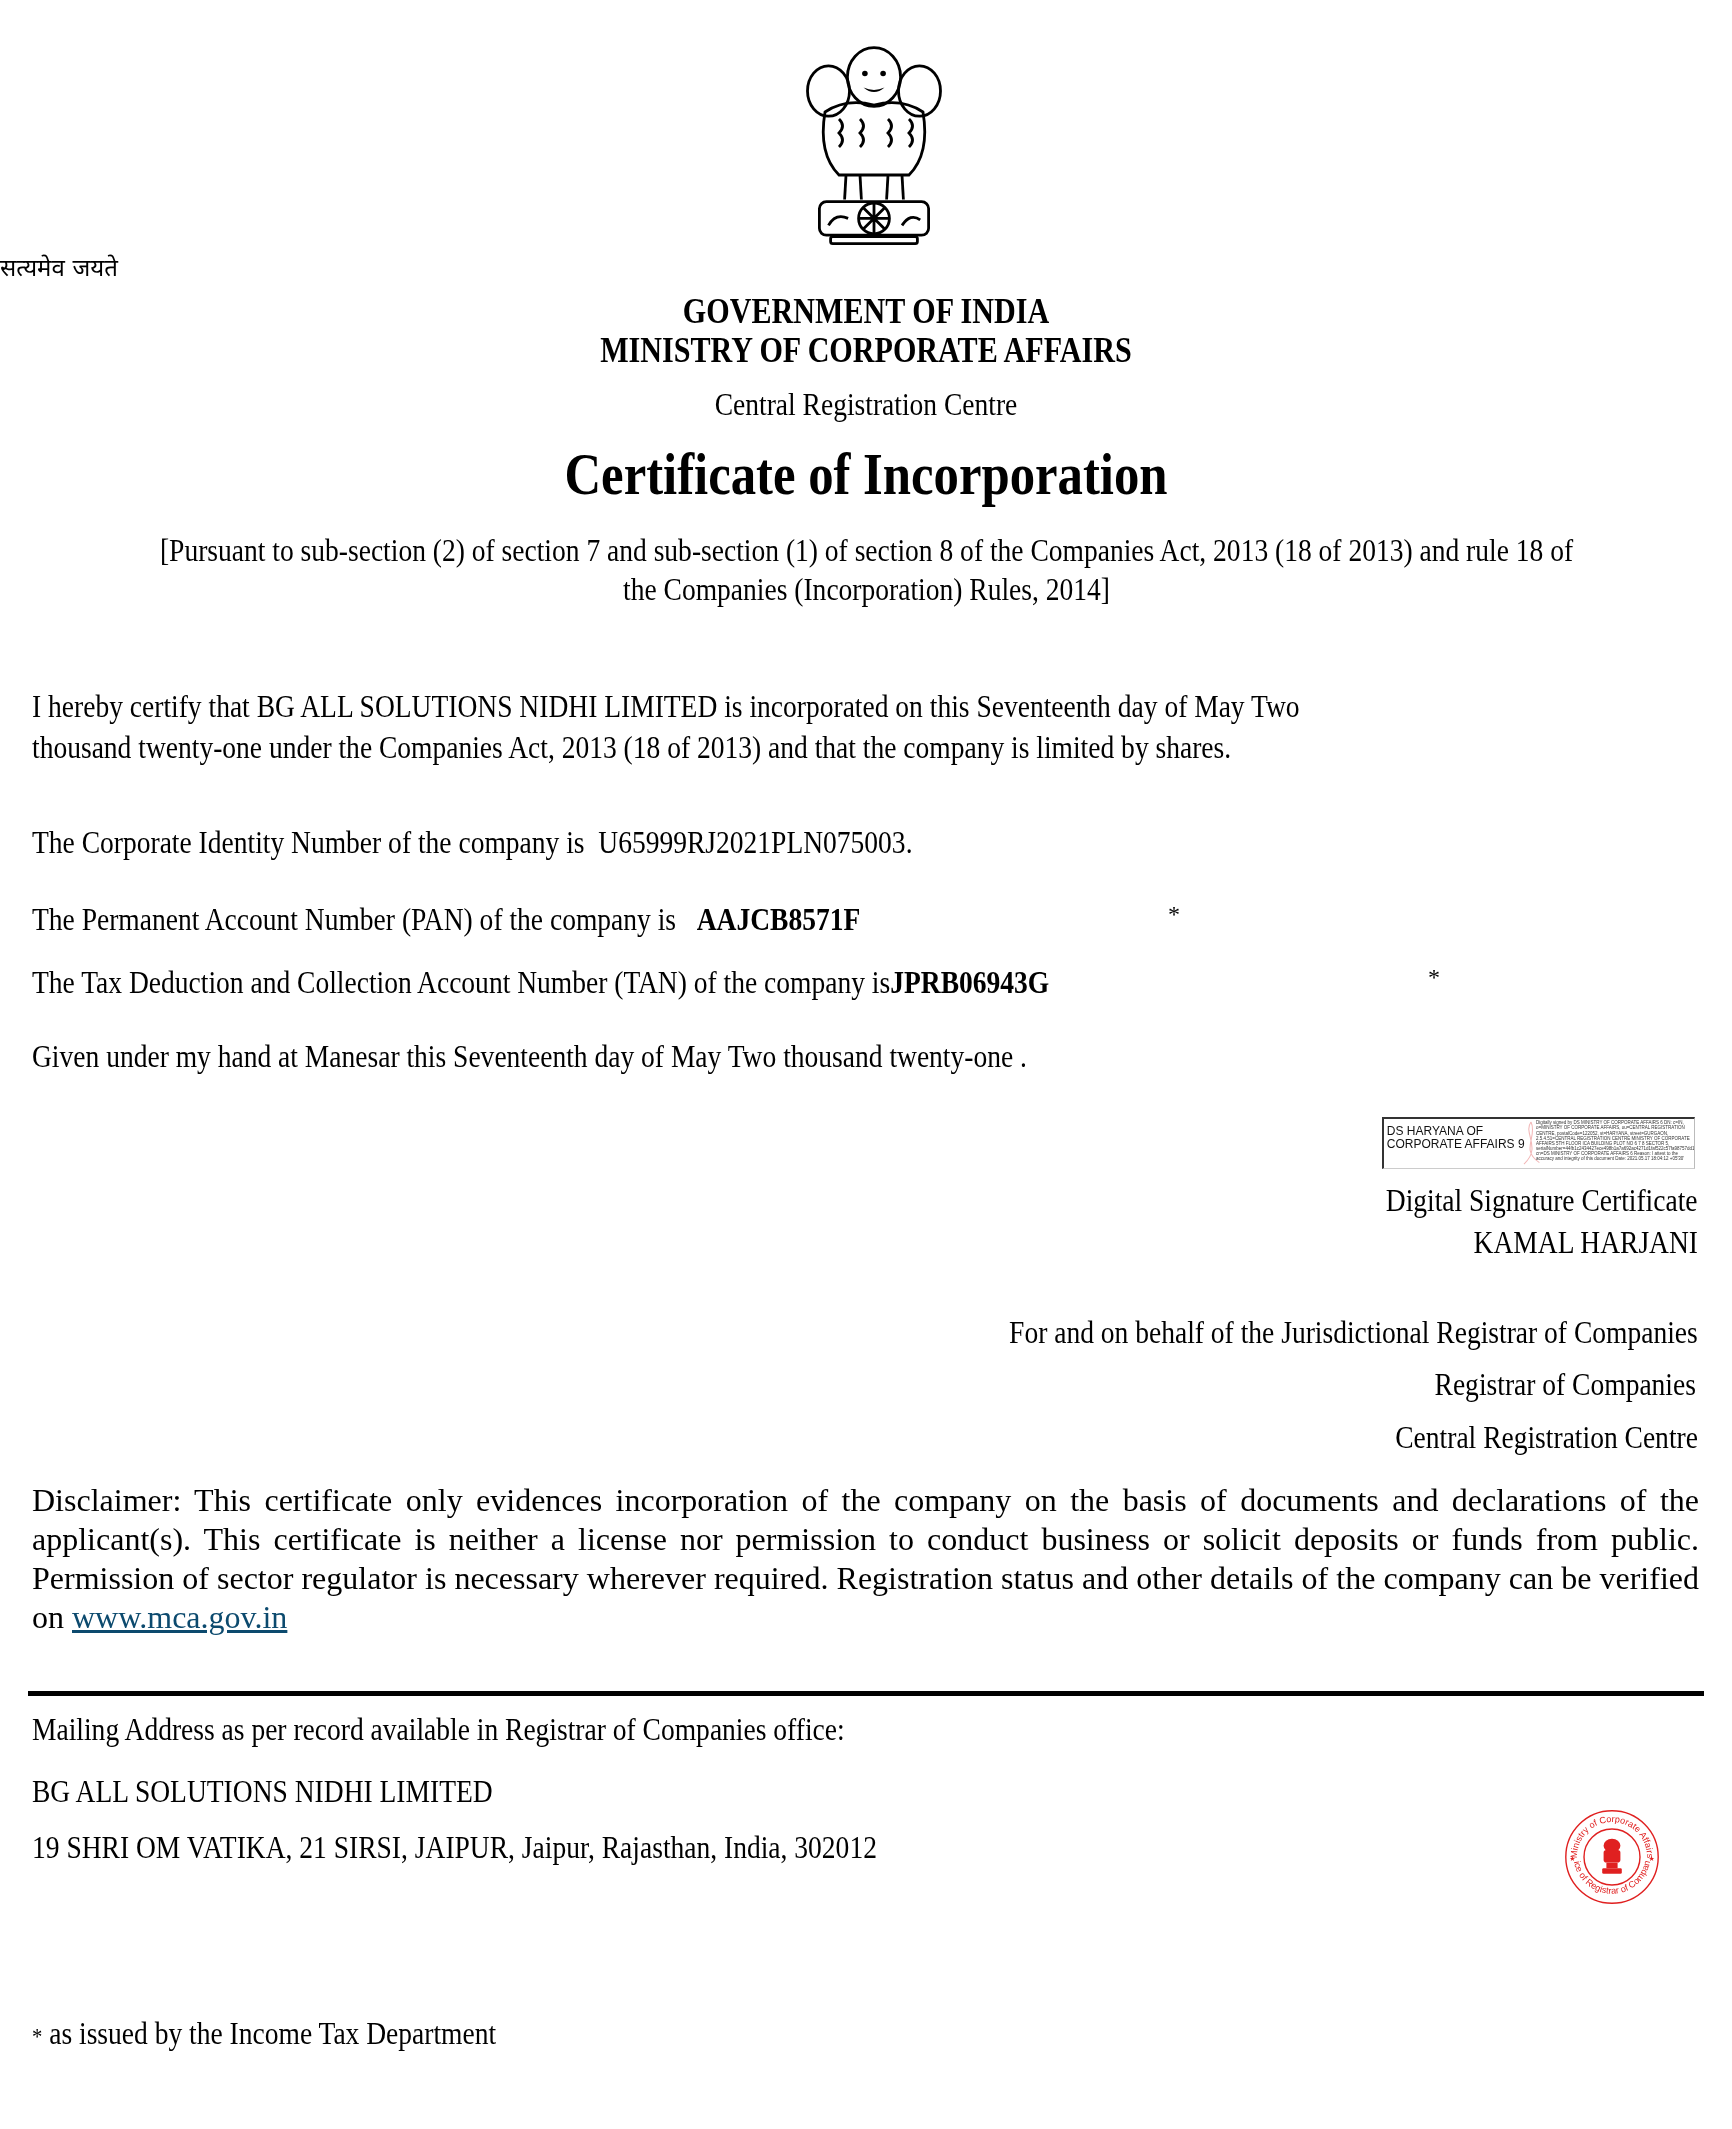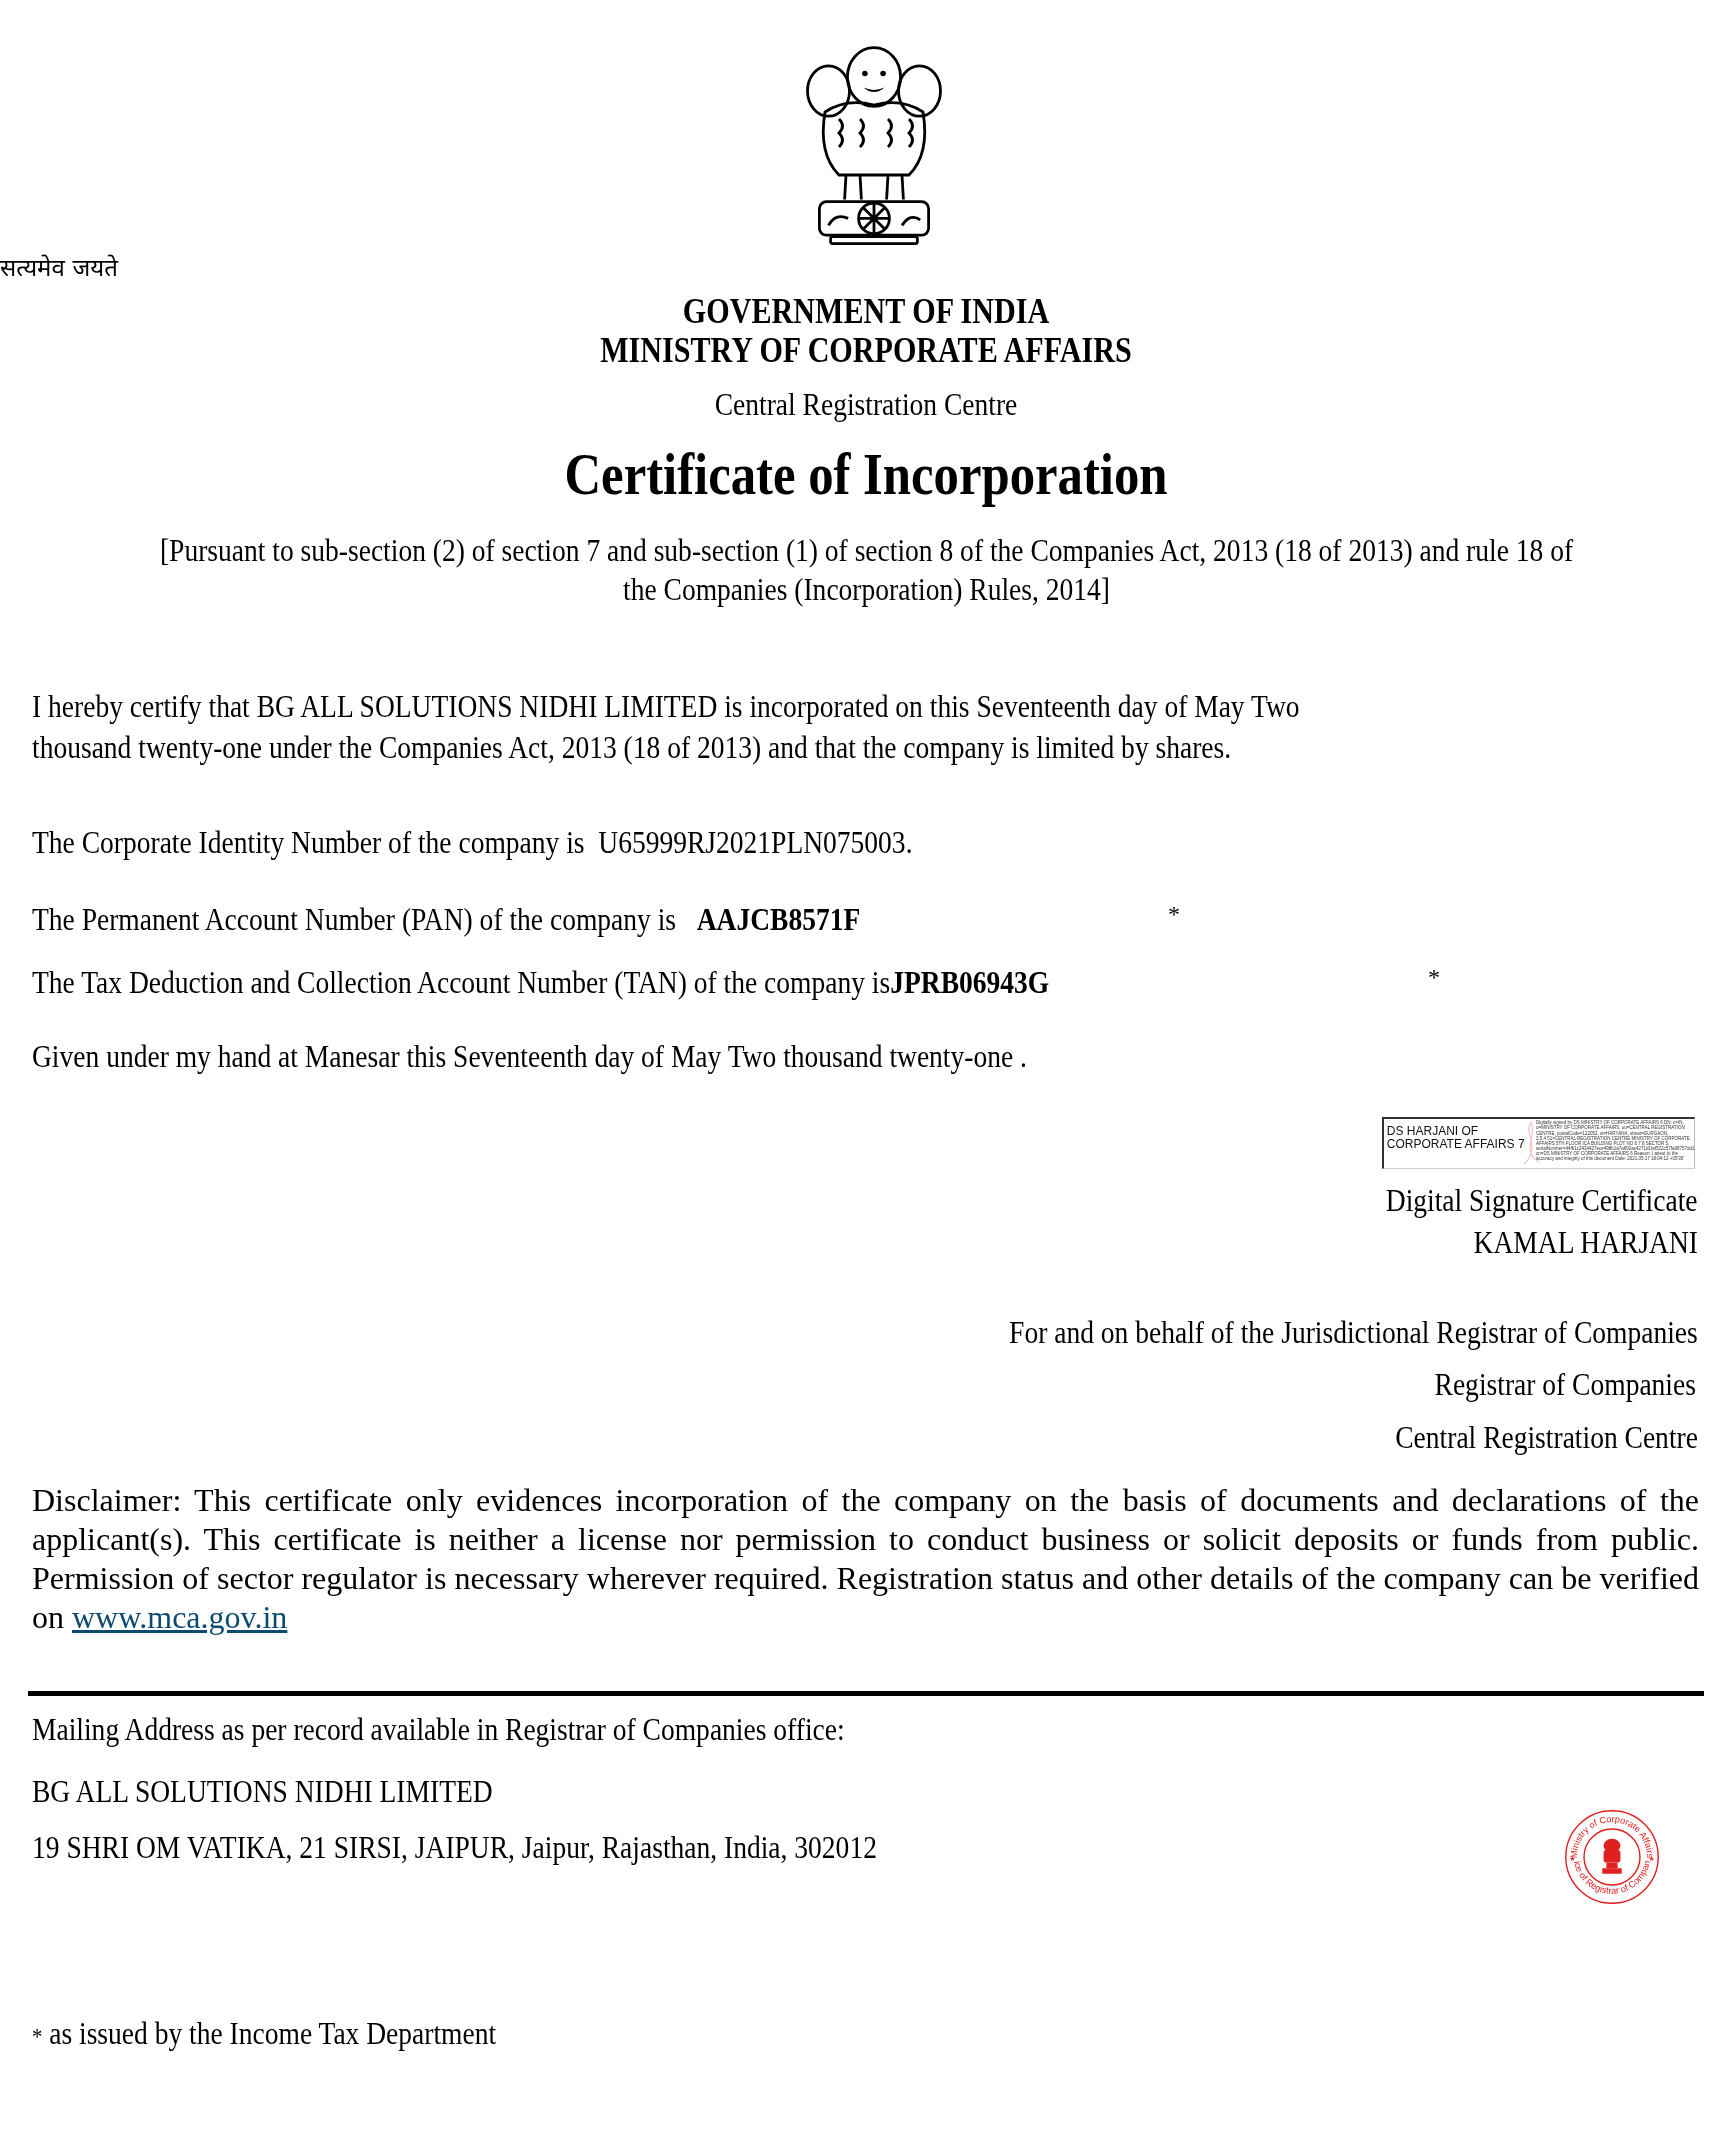--- a/index.html
+++ b/index.html
@@ -84,22 +84,22 @@
 
 <div class="abs para" style="top:962px;">
   <span>The Tax Deduction and Collection Account Number (TAN) of the company is</span><b>JPRB06943G</b>
 </div>
 <div class="abs star" style="left:1428px; top:964px;">*</div>
 
 <div class="abs para" style="top:1036px;">Given under my hand at Manesar this Seventeenth day of May Two thousand twenty-one .</div>
 
 <div class="abs sigbox">
   <div class="sig-name">
-    <div>DS HARJANI OF</div>
-    <div>CORPORATE AFFAIRS 7</div>
+    <div>DS HARYANA OF</div>
+    <div>CORPORATE AFFAIRS 9</div>
   </div>
   <svg class="sig-mark" viewBox="0 0 40 68">
     <path d="M20 4 C 8 20, 36 40, 10 64 M20 4 C 30 24, 4 44, 32 62" fill="none" stroke="#f2b8b8" stroke-width="1.5"></path>
   </svg>
   <div class="sig-detail">Digitally signed by DS MINISTRY OF CORPORATE AFFAIRS 6 DN: c=IN, o=MINISTRY OF CORPORATE AFFAIRS, ou=CENTRAL REGISTRATION CENTRE, postalCode=122052, st=HARYANA, street=GURGAON, 2.5.4.51=CENTRAL REGISTRATION CENTRE MINISTRY OF CORPORATE AFFAIRS 5TH FLOOR ICA BUILDING PLOT NO 6 7 8 SECTOR 5, serialNumber=44fb1c2434427ece498b1a7a692ac4271d1faf522c57fa98757dd1cf8bb5ce6ba, cn=DS MINISTRY OF CORPORATE AFFAIRS 6 Reason: I attest to the accuracy and integrity of this document Date: 2021.05.17 18:04:12 +05'30'</div>
 </div>
 
 <div class="abs right" style="top:1182px;">Digital Signature Certificate</div>
 <div class="abs right" style="top:1224px;">KAMAL HARJANI</div>
 <div class="abs right" style="top:1314px;">For and on behalf of the Jurisdictional Registrar of Companies</div>

